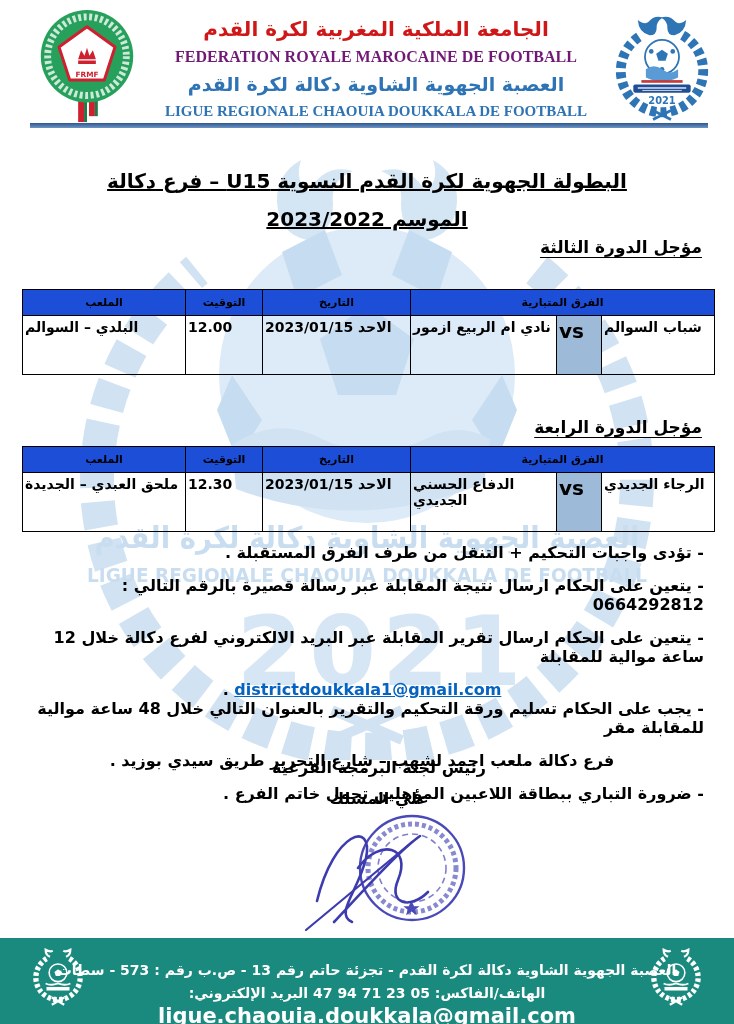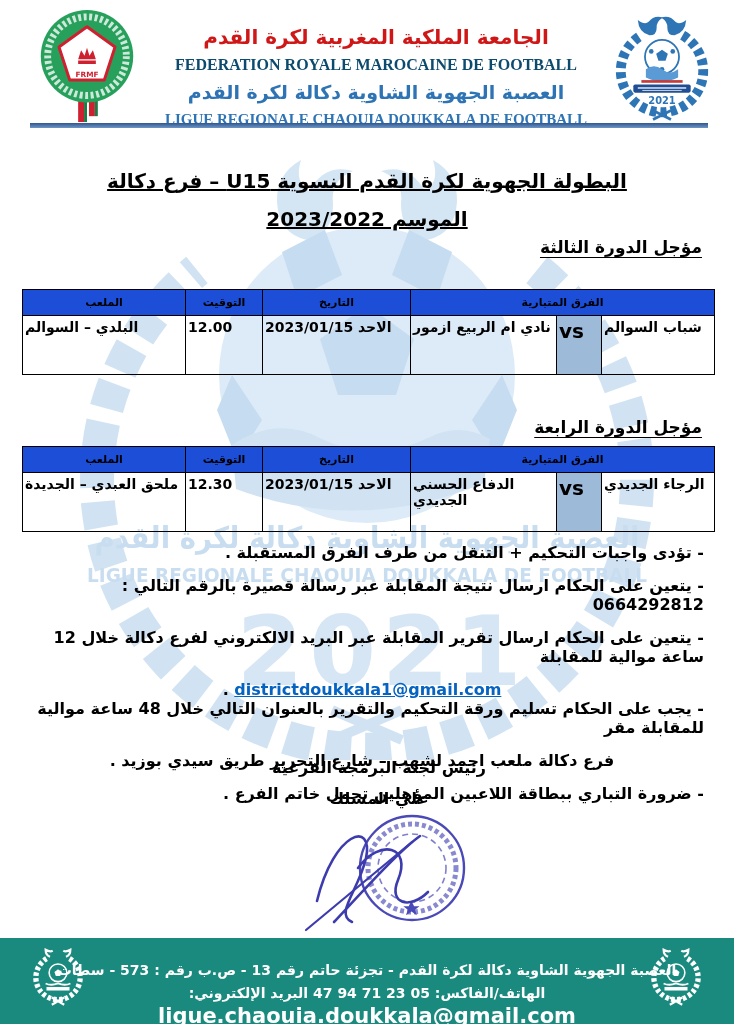--- a/index.html
+++ b/index.html
@@ -1,23 +1,23 @@
 <!DOCTYPE html>
 <html><head>
 <meta charset="utf-8">
 <style>
   html,body{margin:0;padding:0;background:#fff;}
   .page{position:relative;width:734px;height:1024px;background:#fff;overflow:hidden;
         font-family:"DejaVu Sans",sans-serif;color:#000;}
   
   .frmf-logo{position:absolute;left:34px;top:8px;width:106px;height:118px;}
   .ligue-logo{position:absolute;right:16px;top:12px;width:112px;height:112px;}
-  .header-titles{position:absolute;left:148px;right:130px;top:14px;text-align:center;margin-top:8px;}
+  .header-titles{position:absolute;left:148px;right:130px;top:14px;text-align:center;}
   .h-ar-red{font-size:20px;font-weight:bold;color:#cf1717;line-height:30px;direction:rtl;}
-  .h-fr-red{font-size:16px;font-weight:bold;color:#0c4a6e;line-height:25px;font-family:"Liberation Serif",serif;}
+  .h-fr-red{font-size:16px;font-weight:bold;color:#701a75;line-height:25px;font-family:"Liberation Serif",serif;}
   .h-ar-blue{font-size:19px;font-weight:bold;color:#2e74b5;line-height:30px;direction:rtl;}
   .h-fr-blue{font-size:15px;font-weight:bold;color:#2e74b5;line-height:25px;font-family:"Liberation Serif",serif;}
   .divider{position:absolute;top:123px;left:30px;right:26px;height:5px;
            background:linear-gradient(#30568c,#6e96c8);}
   
   .watermark{position:absolute;left:57px;top:140px;width:620px;height:620px;opacity:.85;pointer-events:none;}
   
   .doc-title{position:absolute;top:162px;left:60px;right:60px;text-align:center;direction:rtl;
              font-size:20px;font-weight:bold;line-height:38px;}
   .doc-title span{text-decoration:underline;}

